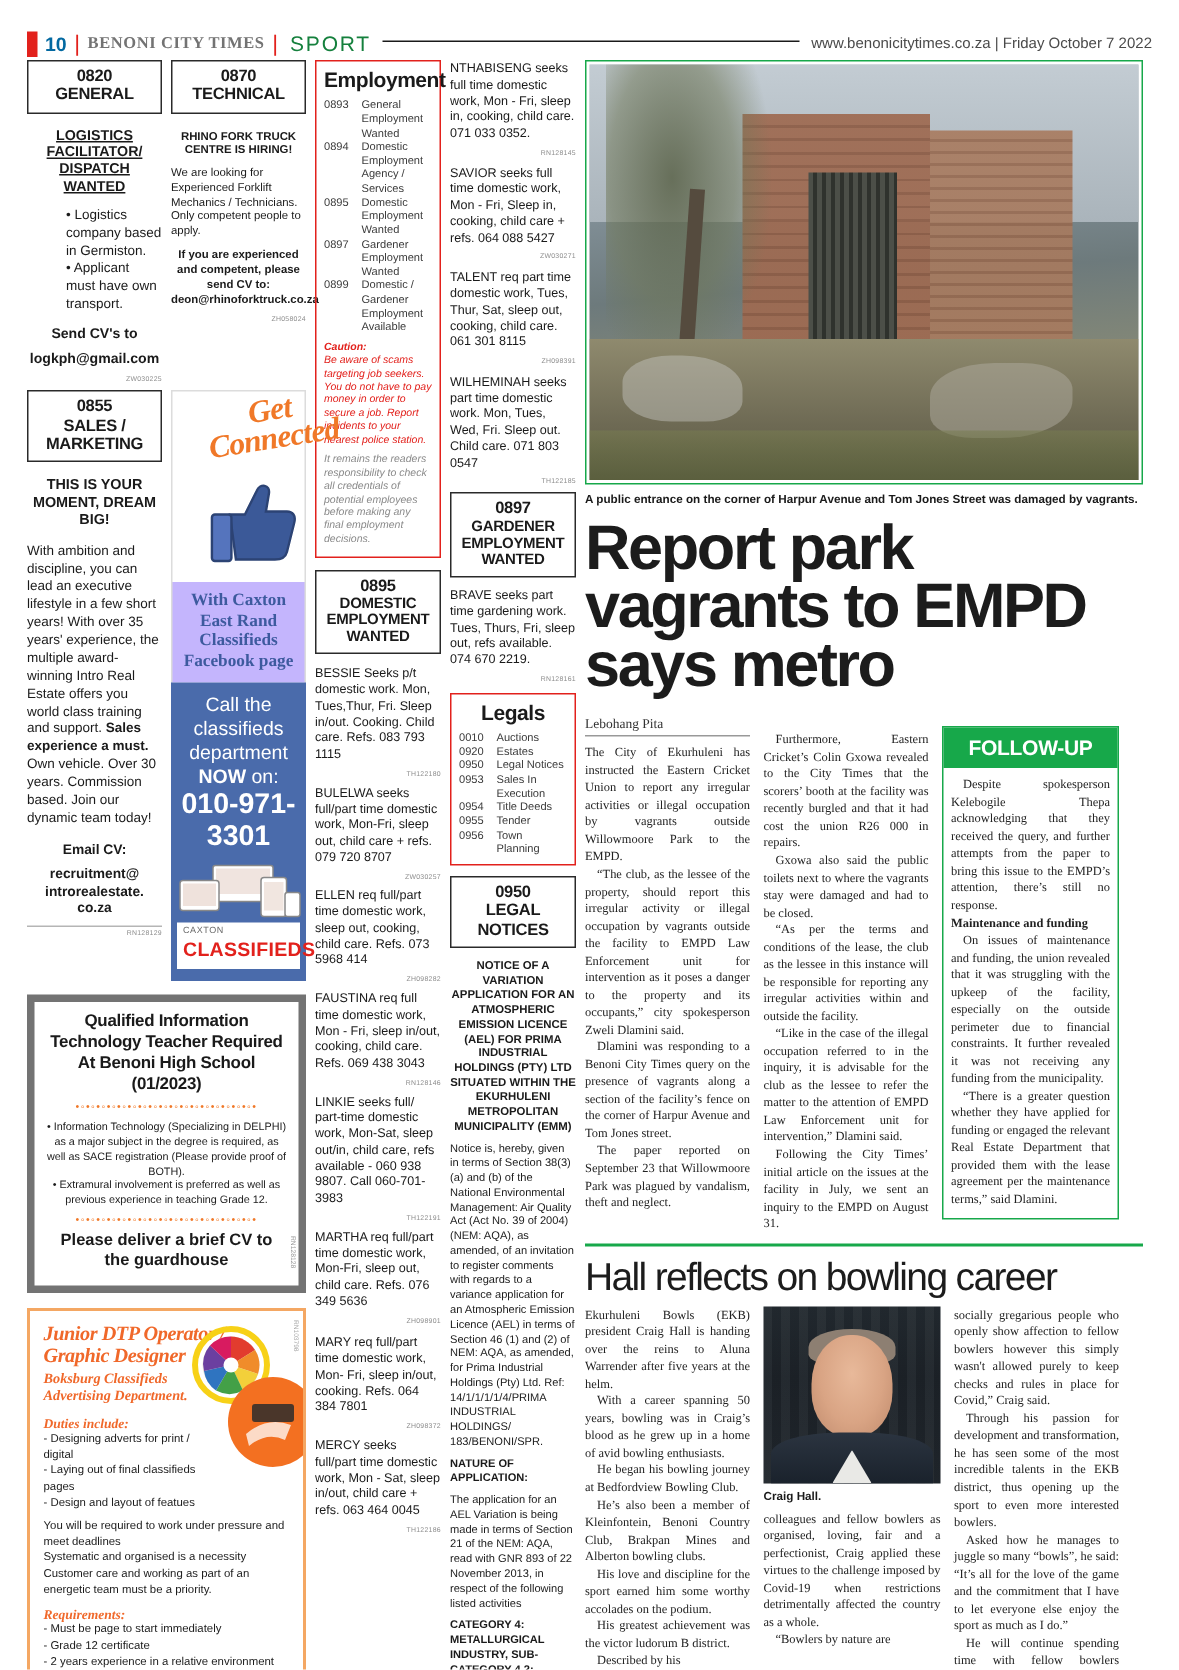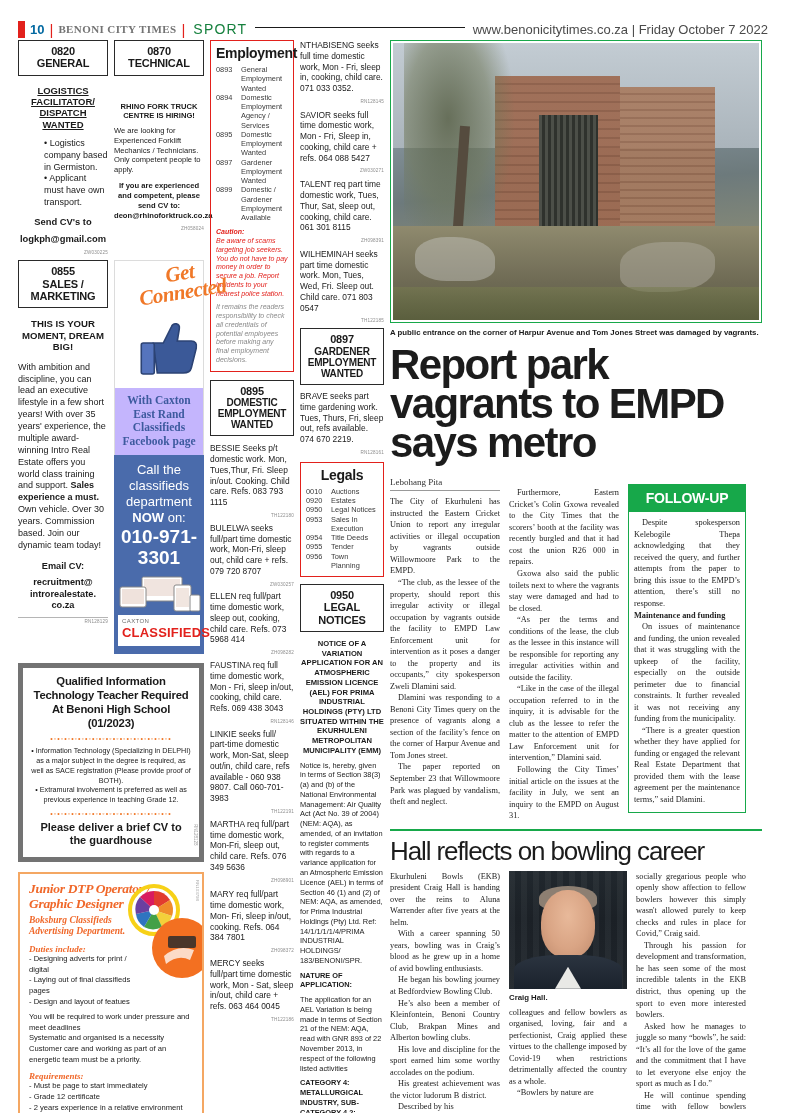--- a/index.html
+++ b/index.html
@@ -18,21 +18,21 @@
   .mh-bar { width:7px; height:17px; background:#e2211c; margin-right:5px; }
   .mh-pagenum { font-size:13px; font-weight:bold; color:#0369a1; letter-spacing:0; }
   .mh-pipe { color:#e2211c; font-size:15px; margin:0 5px; font-weight:300; }
   .mh-title {
     font-family:"Liberation Serif", serif;
     font-size:11px; font-weight:bold; color:#737373;
     letter-spacing:0.4px;
   }
   .mh-section { font-size:14px; color:#15803d; letter-spacing:1.2px; margin-left:3px; }
   .mh-rule { flex:1; border-bottom:1.6px solid #1a1a1a; margin:0 0 4px 8px; height:1px; }
-  .mh-right { font-size:13px; color:#4a4a4a; margin-left:8px; white-space:nowrap; }
+  .mh-right { font-size:10px; color:#4a4a4a; margin-left:8px; white-space:nowrap; }
 
   
   .content { display:flex; gap:6px; margin-top:6px; }
   .col-left  { width:186px; }
   .col-mid   { width:174px; }
   .col-right { width:372px; }
 
   
   .catbox {
     border:1px solid #2a2a2a;
@@ -274,21 +274,21 @@
             <p class="ctr bold" style="font-size:9.4px; margin-top:8px;">Send CV's to</p>
             <p class="ctr bold" style="font-size:9.4px;">logkph@gmail.com</p>
             <div class="ref">ZW030225</div>
           </div>
         </div>
         <div>
           <div class="catbox">
             <span class="num">0870</span>
             <span class="nm">TECHNICAL</span>
           </div>
-          <div class="ad" style="margin-top:26px;">
+          <div class="ad" style="margin-top:10px;">
             <p class="hd" style="font-size:7.6px;">RHINO FORK TRUCK CENTRE IS HIRING!</p>
             <p style="margin-top:6px; font-size:7.6px; line-height:1.3;">We are looking for Experienced Forklift Mechanics / Technicians. Only competent people to apply.</p>
             <p class="ctr bold" style="font-size:7.6px; line-height:1.3; margin-top:6px;">If you are experienced and competent, please send CV to: deon@rhinoforktruck.co.za</p>
             <div class="ref">ZH058024</div>
           </div>
         </div>
       </div>
 
       <div class="twocol" style="margin-top:4px;">
         <div>

